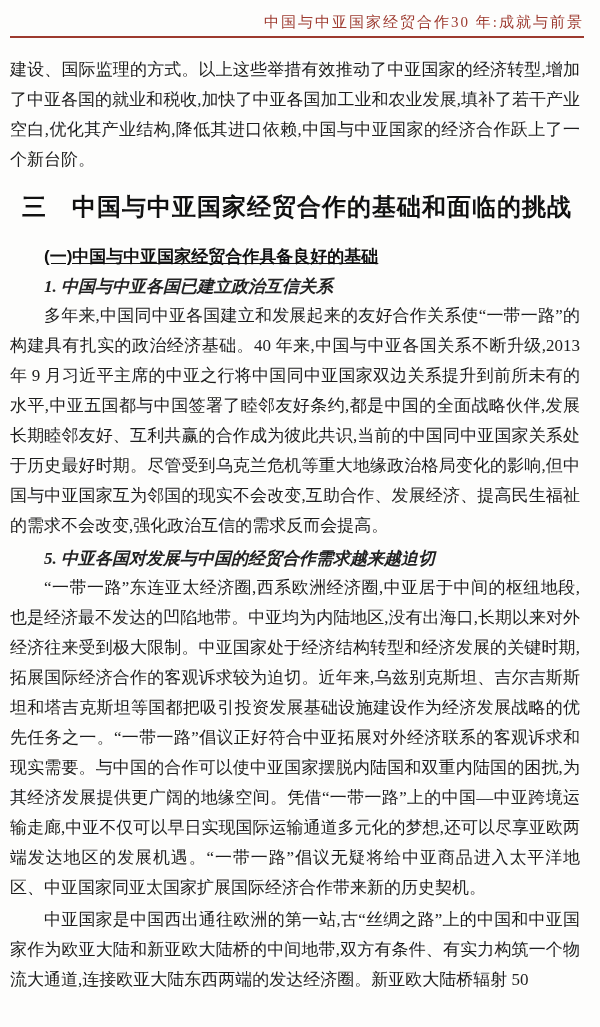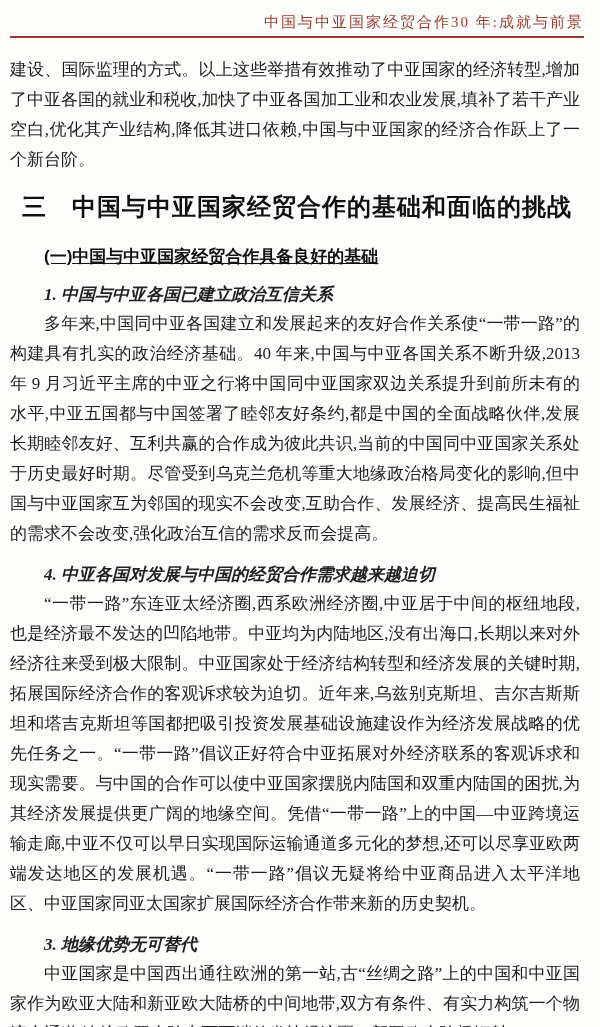--- a/index.html
+++ b/index.html
@@ -56,21 +56,21 @@
     color:#111;
     margin:21px 0 0 0;
     text-decoration:underline;
   }
   .item-heading{
     font-size:17px;
     line-height:24px;
     font-style:italic;
     text-indent:2em;
     color:#222;
-    margin:14px 0 2px 0;
+    margin:6px 0 2px 0;
   }
 </style>
 </head>
 <body>
 
 <div class="page">
 
   <div class="running-head">中国与中亚国家经贸合作30 年:成就与前景</div>
 
   <hr class="head-rule">
@@ -78,21 +78,20 @@
   <p class="para first">建设、国际监理的方式。以上这些举措有效推动了中亚国家的经济转型,增加了中亚各国的就业和税收,加快了中亚各国加工业和农业发展,填补了若干产业空白,优化其产业结构,降低其进口依赖,中国与中亚国家的经济合作跃上了一个新台阶。</p>
 
   <h1 class="chapter-heading">三　中国与中亚国家经贸合作的基础和面临的挑战</h1>
 
   <h2 class="section-heading">(一)中国与中亚国家经贸合作具备良好的基础</h2>
 
   <h3 class="item-heading">1. 中国与中亚各国已建立政治互信关系</h3>
 
   <p class="para indent">多年来,中国同中亚各国建立和发展起来的友好合作关系使“一带一路”的构建具有扎实的政治经济基础。40 年来,中国与中亚各国关系不断升级,2013 年 9 月习近平主席的中亚之行将中国同中亚国家双边关系提升到前所未有的水平,中亚五国都与中国签署了睦邻友好条约,都是中国的全面战略伙伴,发展长期睦邻友好、互利共赢的合作成为彼此共识,当前的中国同中亚国家关系处于历史最好时期。尽管受到乌克兰危机等重大地缘政治格局变化的影响,但中国与中亚国家互为邻国的现实不会改变,互助合作、发展经济、提高民生福祉的需求不会改变,强化政治互信的需求反而会提高。</p>
 
-  <h3 class="item-heading">4. 中亚各国对发展与中国的经贸合作需求越来越迫切</h3>
+  <h3 class="item-heading">5. 中亚各国对发展与中国的经贸合作需求越来越迫切</h3>
 
   <p class="para indent">“一带一路”东连亚太经济圈,西系欧洲经济圈,中亚居于中间的枢纽地段,也是经济最不发达的凹陷地带。中亚均为内陆地区,没有出海口,长期以来对外经济往来受到极大限制。中亚国家处于经济结构转型和经济发展的关键时期,拓展国际经济合作的客观诉求较为迫切。近年来,乌兹别克斯坦、吉尔吉斯斯坦和塔吉克斯坦等国都把吸引投资发展基础设施建设作为经济发展战略的优先任务之一。“一带一路”倡议正好符合中亚拓展对外经济联系的客观诉求和现实需要。与中国的合作可以使中亚国家摆脱内陆国和双重内陆国的困扰,为其经济发展提供更广阔的地缘空间。凭借“一带一路”上的中国—中亚跨境运输走廊,中亚不仅可以早日实现国际运输通道多元化的梦想,还可以尽享亚欧两端发达地区的发展机遇。“一带一路”倡议无疑将给中亚商品进入太平洋地区、中亚国家同亚太国家扩展国际经济合作带来新的历史契机。</p>
 
-  <h3 class="item-heading">3. 地缘优势无可替代</h3>
 
   <p class="para indent">中亚国家是中国西出通往欧洲的第一站,古“丝绸之路”上的中国和中亚国家作为欧亚大陆和新亚欧大陆桥的中间地带,双方有条件、有实力构筑一个物流大通道,连接欧亚大陆东西两端的发达经济圈。新亚欧大陆桥辐射 50</p>
 
 </div>
 
 </body></html>

